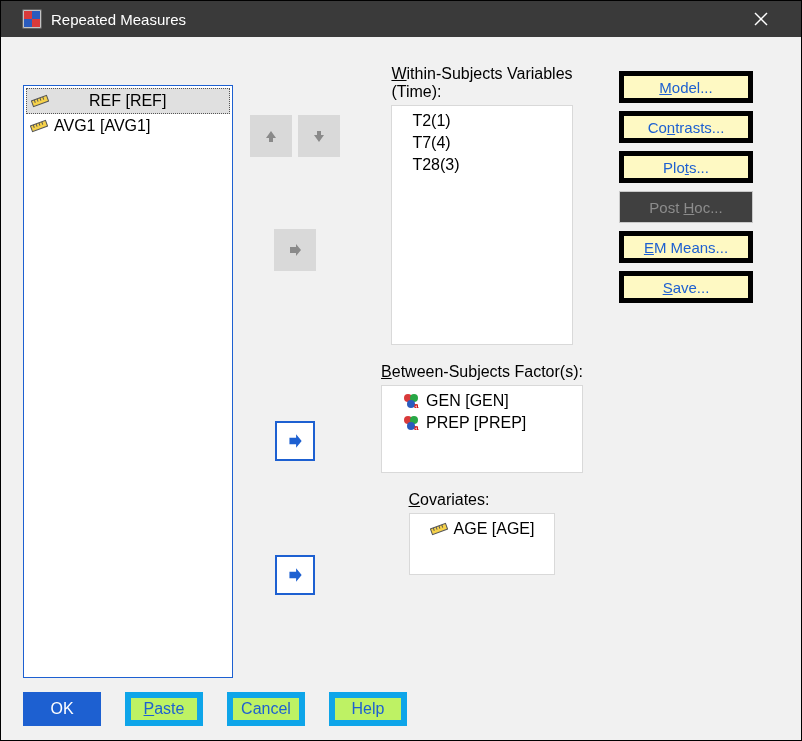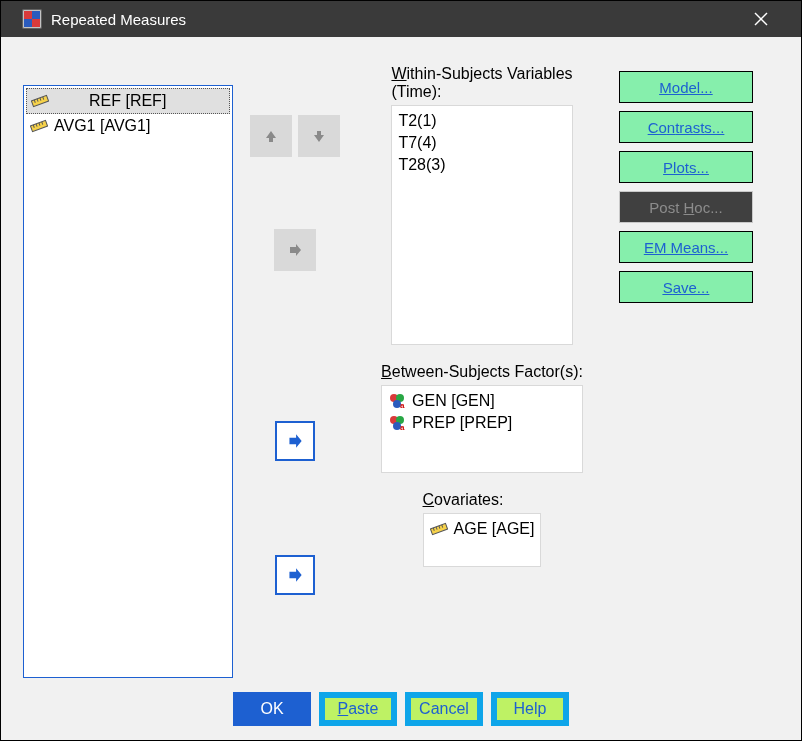--- a/index.html
+++ b/index.html
@@ -101,56 +101,55 @@
     align-items: center;
   }
   .list-group .label {
     font-size:16px;
     margin-bottom:4px;
   }
   .list-group .label .mn { text-decoration: underline; }
   .listbox {
     border:1px solid #d9d9d9;
     background:#fff;
-    padding:4px 6px;
+    padding:4px 20px;
     font-size:16px;
   }
   .listbox.h-within { height: 240px; }
   .listbox.h-between { height: 88px; }
-  .listbox.h-cov { height: 54px; }
+  .listbox.h-cov { height: 62px; }
   .list-item { display:flex; align-items:center; gap:6px; padding:2px 0; }
 
   
   .side-btns {
     width: 134px;
     display:flex; flex-direction:column;
     gap:8px;
     padding-top: 6px;
   }
   .side-btns button {
     height: 32px;
-    background:#86efac;
-    border:1px solid #000000;
+    background:#fef9c3;
+    border:5px solid #000000;
     color:#1d60d1;
-    text-decoration: underline;
     font-size:15px;
     text-align:center;
   }
   .side-btns button.disabled {
     color:#8c8c8c;
     background:#404040;
     border:1px solid #c9c9c9;
     text-decoration: none;
   }
 
   
   .bottom-bar {
     display:flex;
-    justify-content:center;
-    gap:8px;
+    justify-content:flex-start;
+    gap:24px;
     padding: 14px 0 0 0;
   }
   .bottom-bar button {
     min-width: 78px;
     height:34px;
     font-size:16px;
     border:6px solid #0ea5e9;
     background:#bef264;
     color:#1d60d1;
   }

